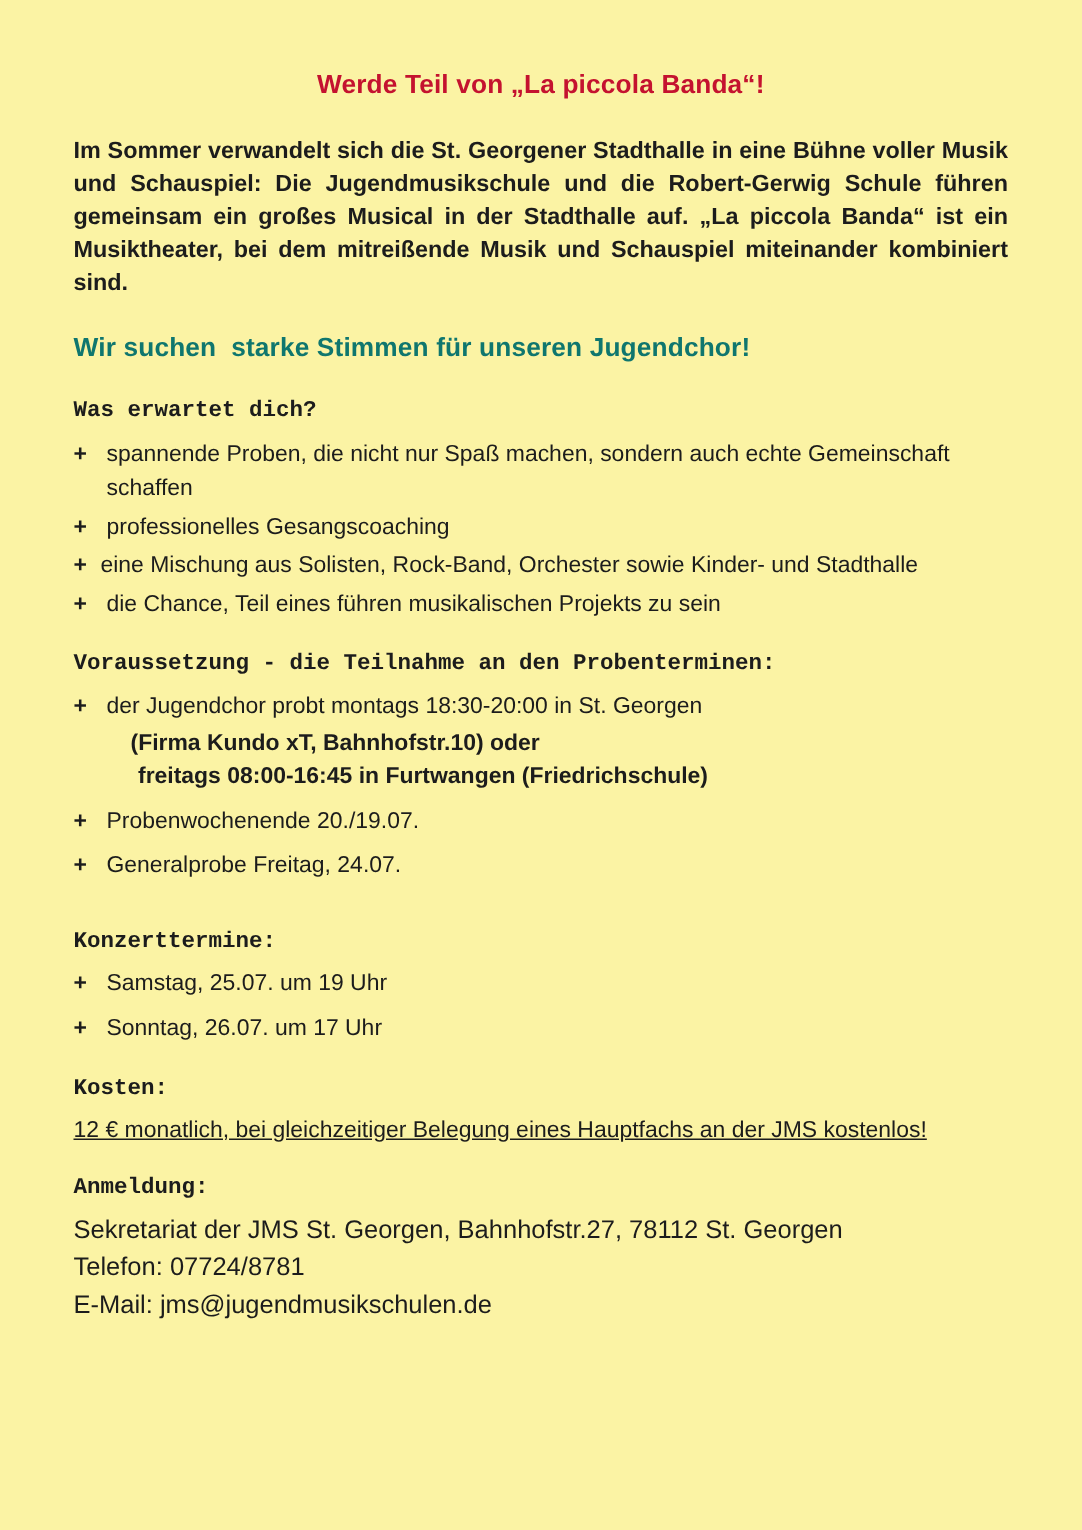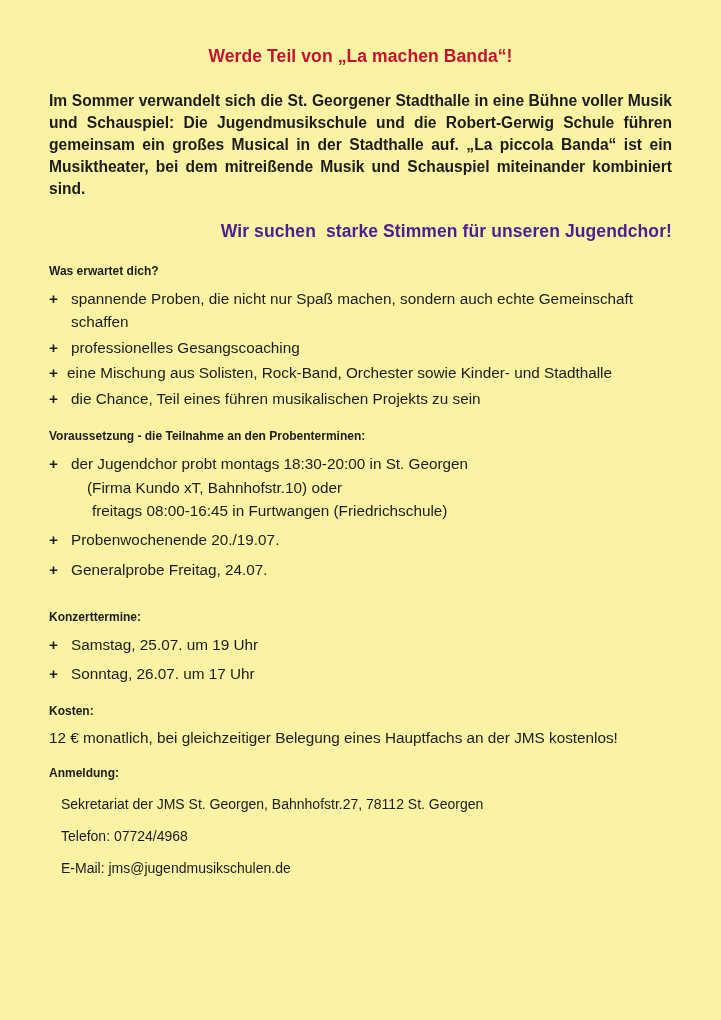--- a/index.html
+++ b/index.html
@@ -28,50 +28,52 @@
   .title {
     color: #c4122f;
     font-weight: bold;
     font-size: 17.5px;
     text-align: center;
     letter-spacing: .1px;
     margin: 0 0 22px 0;
     line-height: 1.25;
   }
   .subtitle {
-    color: #4c1d95;
+    color: #0f766e;
     font-weight: bold;
     font-size: 17.5px;
-    text-align: right;
+    text-align: left;
     letter-spacing: .1px;
     margin: 20px 0 22px 0;
     line-height: 1.25;
     white-space: pre-wrap;
   }
   .sec-head {
     font-weight: bold;
-    font-size: 12px;
+    font-size: 15px;
     line-height: 1.3;
     margin: 0 0 7px 0;
+    font-family: Liberation Mono, monospace;
   }
 
   
   .intro {
     font-size: 15.6px;
     line-height: 1.42;
     text-align: justify;
     text-justify: inter-word;
     margin: 0;
     hyphens: none;
     font-weight: bold;
   }
   .plain {
     font-size: 15.3px;
     line-height: 1.45;
     margin: 0;
+    text-decoration: underline;
   }
 
   
   ul.plus {
     list-style: none;
     margin: 0;
     padding: 0;
   }
   ul.plus > li {
     position: relative;
@@ -87,37 +89,38 @@
     font-weight: bold;
     font-size: 15.3px;
   }
   ul.plus > li.tight-gap { padding-left: 18px; }
   ul.plus > li.tight-gap .plus-mark { left: 0; }
 
   .sub-line {
     font-size: 15.3px;
     line-height: 1.48;
     margin: 0;
+    font-weight: bold;
   }
   .sub-line.ind1 { padding-left: 38px; }
   .sub-line.ind2 { padding-left: 43px; }
 
   
   .block { margin-bottom: 0; }
   .gap-md  { height: 17px; }
   .gap-xl  { height: 27px; }
 
-  .contact-line { font-size: 14px; line-height: 1.45; margin: 12px; }
+  .contact-line { font-size: 17px; line-height: 1.45; margin: 0; }
 </style>
 </head>
 <body>
 
 <div class="page">
 
-  <h1 class="title">Werde Teil von „La machen Banda“!</h1>
+  <h1 class="title">Werde Teil von „La piccola Banda“!</h1>
 
   <p class="intro">Im Sommer verwandelt sich die St. Georgener Stadthalle in eine Bühne voller Musik und Schauspiel: Die Jugendmusikschule und die Robert-Gerwig Schule führen gemeinsam ein großes Musical in der Stadthalle auf. „La piccola Banda“ ist ein Musiktheater, bei dem mitreißende Musik und Schauspiel miteinander kombiniert sind.</p>
 
   <h2 class="subtitle">Wir suchen  starke Stimmen für unseren Jugendchor!</h2>
 
   <div class="block">
     <div class="sec-head">Was erwartet dich?</div>
     <ul class="plus">
       <li>
         <span class="plus-mark">+</span>
@@ -183,17 +186,17 @@
   <div class="block">
     <div class="sec-head">Kosten:</div>
     <p class="plain">12 € monatlich, bei gleichzeitiger Belegung eines Hauptfachs an der JMS kostenlos!</p>
   </div>
 
   <div class="gap-md"></div>
 
   <div class="block">
     <div class="sec-head">Anmeldung:</div>
     <p class="contact-line">Sekretariat der JMS St. Georgen, Bahnhofstr.27, 78112 St. Georgen</p>
-    <p class="contact-line">Telefon: 07724/4968</p>
+    <p class="contact-line">Telefon: 07724/8781</p>
     <p class="contact-line">E-Mail: jms@jugendmusikschulen.de</p>
   </div>
 
 </div>
 
 </body></html>

